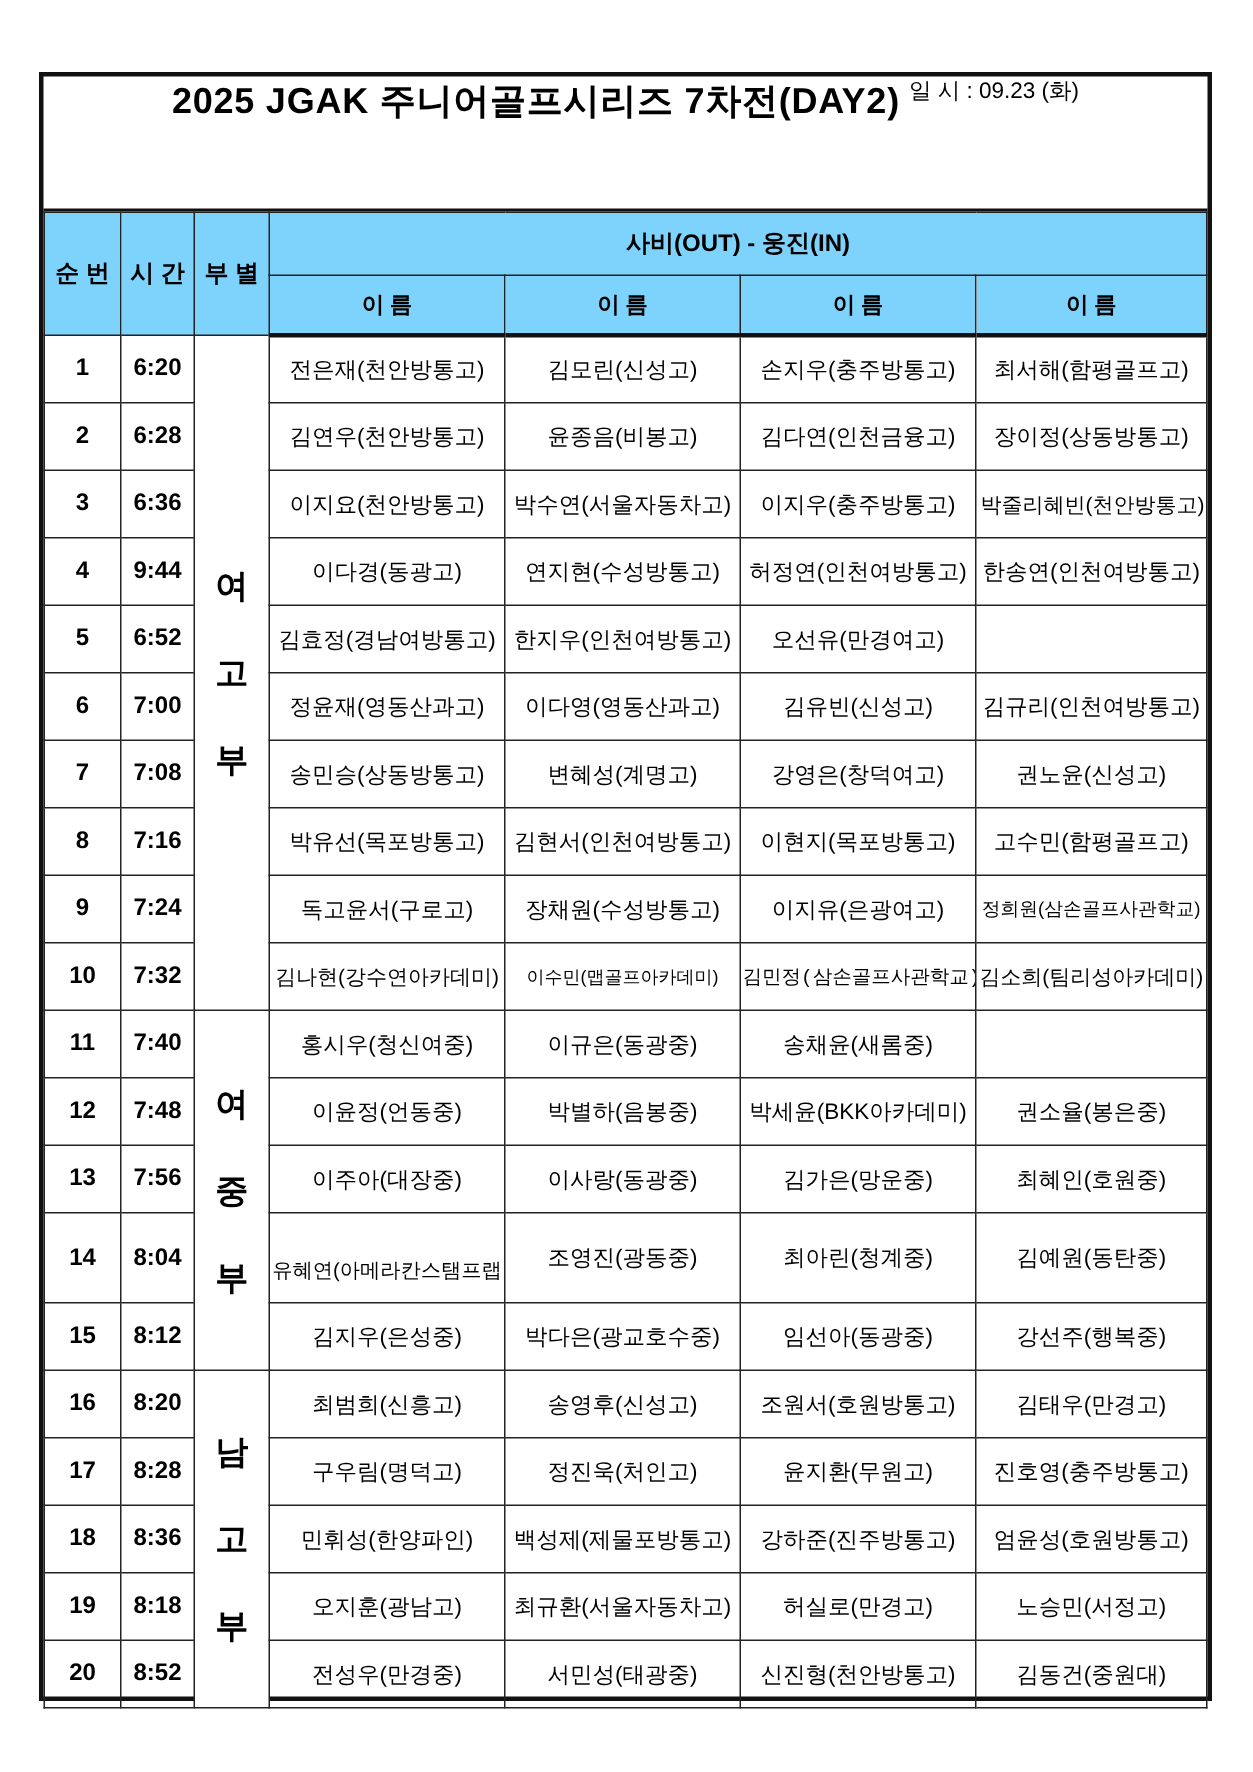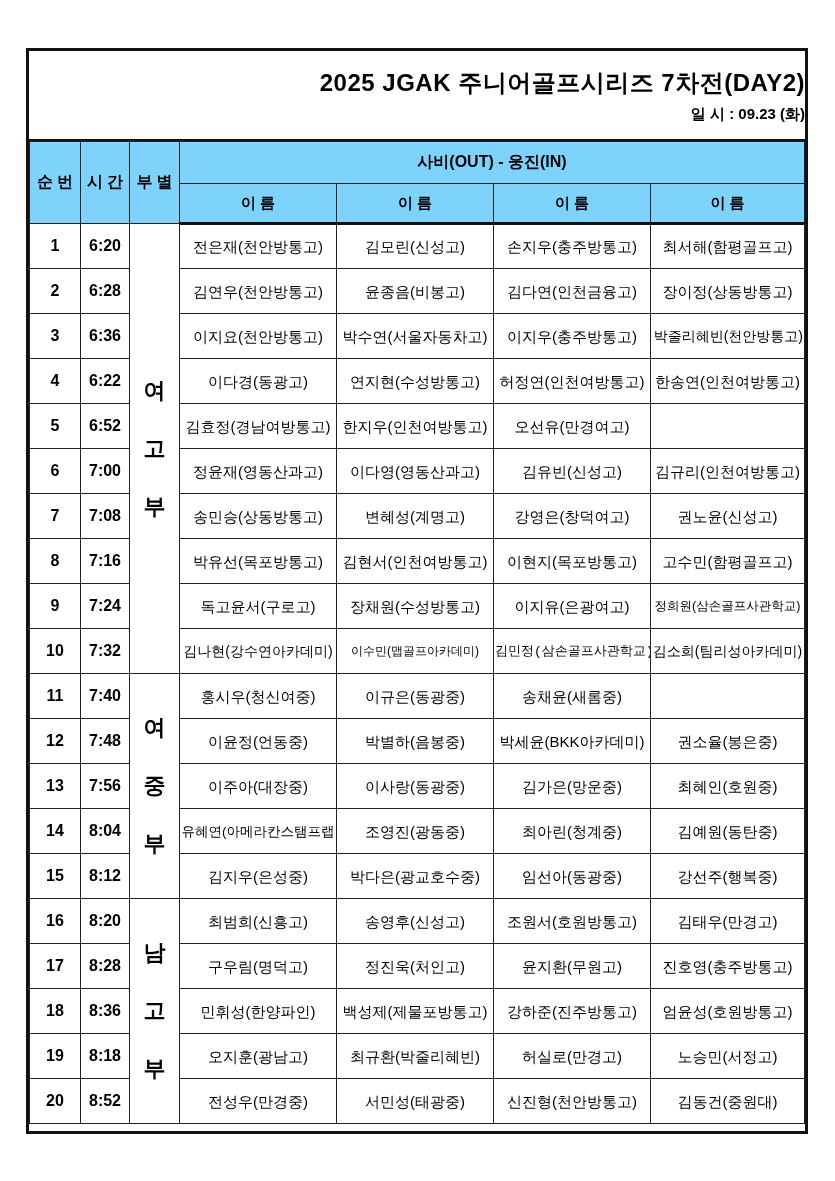--- a/index.html
+++ b/index.html
@@ -11,49 +11,49 @@
   }
   .sheet {
     position: absolute;
     left: 26px; top: 48px;
     width: 782px; height: 1086px;
     border: 3px solid #111111;
     background: #ffffff;
   }
   .title-block {
     height: 90px;
-    display: flex; flex-direction: column;
-    align-items: flex-end; justify-content: center;
+    display: flex; flex-direction: row;
+    align-items: flex-start; justify-content: center;
     gap: 6px;
     border-bottom: 2px solid #111111;
   }
   .title { font-size: 24px; font-weight: bold; letter-spacing: 0.5px; }
-  .subtitle { font-size: 15px; font-weight: bold; }
+  .subtitle { font-size: 15px; font-weight: normal; }
 
   table.roster {
     width: 100%;
     border-collapse: collapse;
     table-layout: fixed;
   }
   table.roster th, table.roster td {
     border: 1.5px solid #222222;
     text-align: center;
     vertical-align: middle;
     overflow: hidden;
   }
   
   thead th {
     background: #7dd3fc;
     font-weight: bold;
     font-size: 16px;
   }
   tr.hdr-top { height: 42px; }
   tr.hdr-name { height: 40px; }
-  tr.hdr-name th { font-size: 15px; border-bottom: 3px solid #111111; }
-  th.merged { border-bottom: 3px solid #111111; font-family: Liberation Serif, serif; }
+  tr.hdr-name th { font-size: 15px; border-bottom: 3px solid #111111; font-family: Liberation Serif, serif; }
+  th.merged { border-bottom: 3px solid #111111; }
   
   tbody tr { height: 45px; }
   td.c-no, td.c-time { font-weight: bold; font-size: 16px; }
   td.c-p { padding: 0 1px; }
   td.c-p .fit {
     display: block;
     width: 100%;
     white-space: nowrap;
     font-size: 15px;
     line-height: 43px;
@@ -152,21 +152,21 @@
           </td>
         <td class="c-p">
             <span class="fit">이지우(충주방통고)</span>
           </td>
         <td class="c-p">
             <span class="fit" style="font-size: 14px; text-align: right;">박줄리혜빈(천안방통고)</span>
           </td>
       </tr>
       <tr>
         <td class="c-no">4</td>
-        <td class="c-time">6:22</td>
+        <td class="c-time">9:44</td>
         <td class="c-p">
             <span class="fit">이다경(동광고)</span>
           </td>
         <td class="c-p">
             <span class="fit">연지현(수성방통고)</span>
           </td>
         <td class="c-p">
             <span class="fit">허정연(인천여방통고)</span>
           </td>
         <td class="c-p">
@@ -322,21 +322,21 @@
             <span class="fit">김가은(망운중)</span>
           </td>
         <td class="c-p">
             <span class="fit">최혜인(호원중)</span>
           </td>
       </tr>
       <tr>
         <td class="c-no">14</td>
         <td class="c-time">8:04</td>
         <td class="c-p">
-            <span class="fit" style="font-size: 13.5px;">유혜연(아메라칸스탬프랩</span>
+            <span class="fit" style="font-size: 13.5px; margin-top: 16px;">유혜연(아메라칸스탬프랩</span>
           </td>
         <td class="c-p">
             <span class="fit">조영진(광동중)</span>
           </td>
         <td class="c-p">
             <span class="fit">최아린(청계중)</span>
           </td>
         <td class="c-p">
             <span class="fit">김예원(동탄중)</span>
           </td>
@@ -413,21 +413,21 @@
             <span class="fit">엄윤성(호원방통고)</span>
           </td>
       </tr>
       <tr>
         <td class="c-no">19</td>
         <td class="c-time">8:18</td>
         <td class="c-p">
             <span class="fit">오지훈(광남고)</span>
           </td>
         <td class="c-p">
-            <span class="fit">최규환(박줄리혜빈)</span>
+            <span class="fit">최규환(서울자동차고)</span>
           </td>
         <td class="c-p">
             <span class="fit">허실로(만경고)</span>
           </td>
         <td class="c-p">
             <span class="fit">노승민(서정고)</span>
           </td>
       </tr>
       <tr>
         <td class="c-no">20</td>

